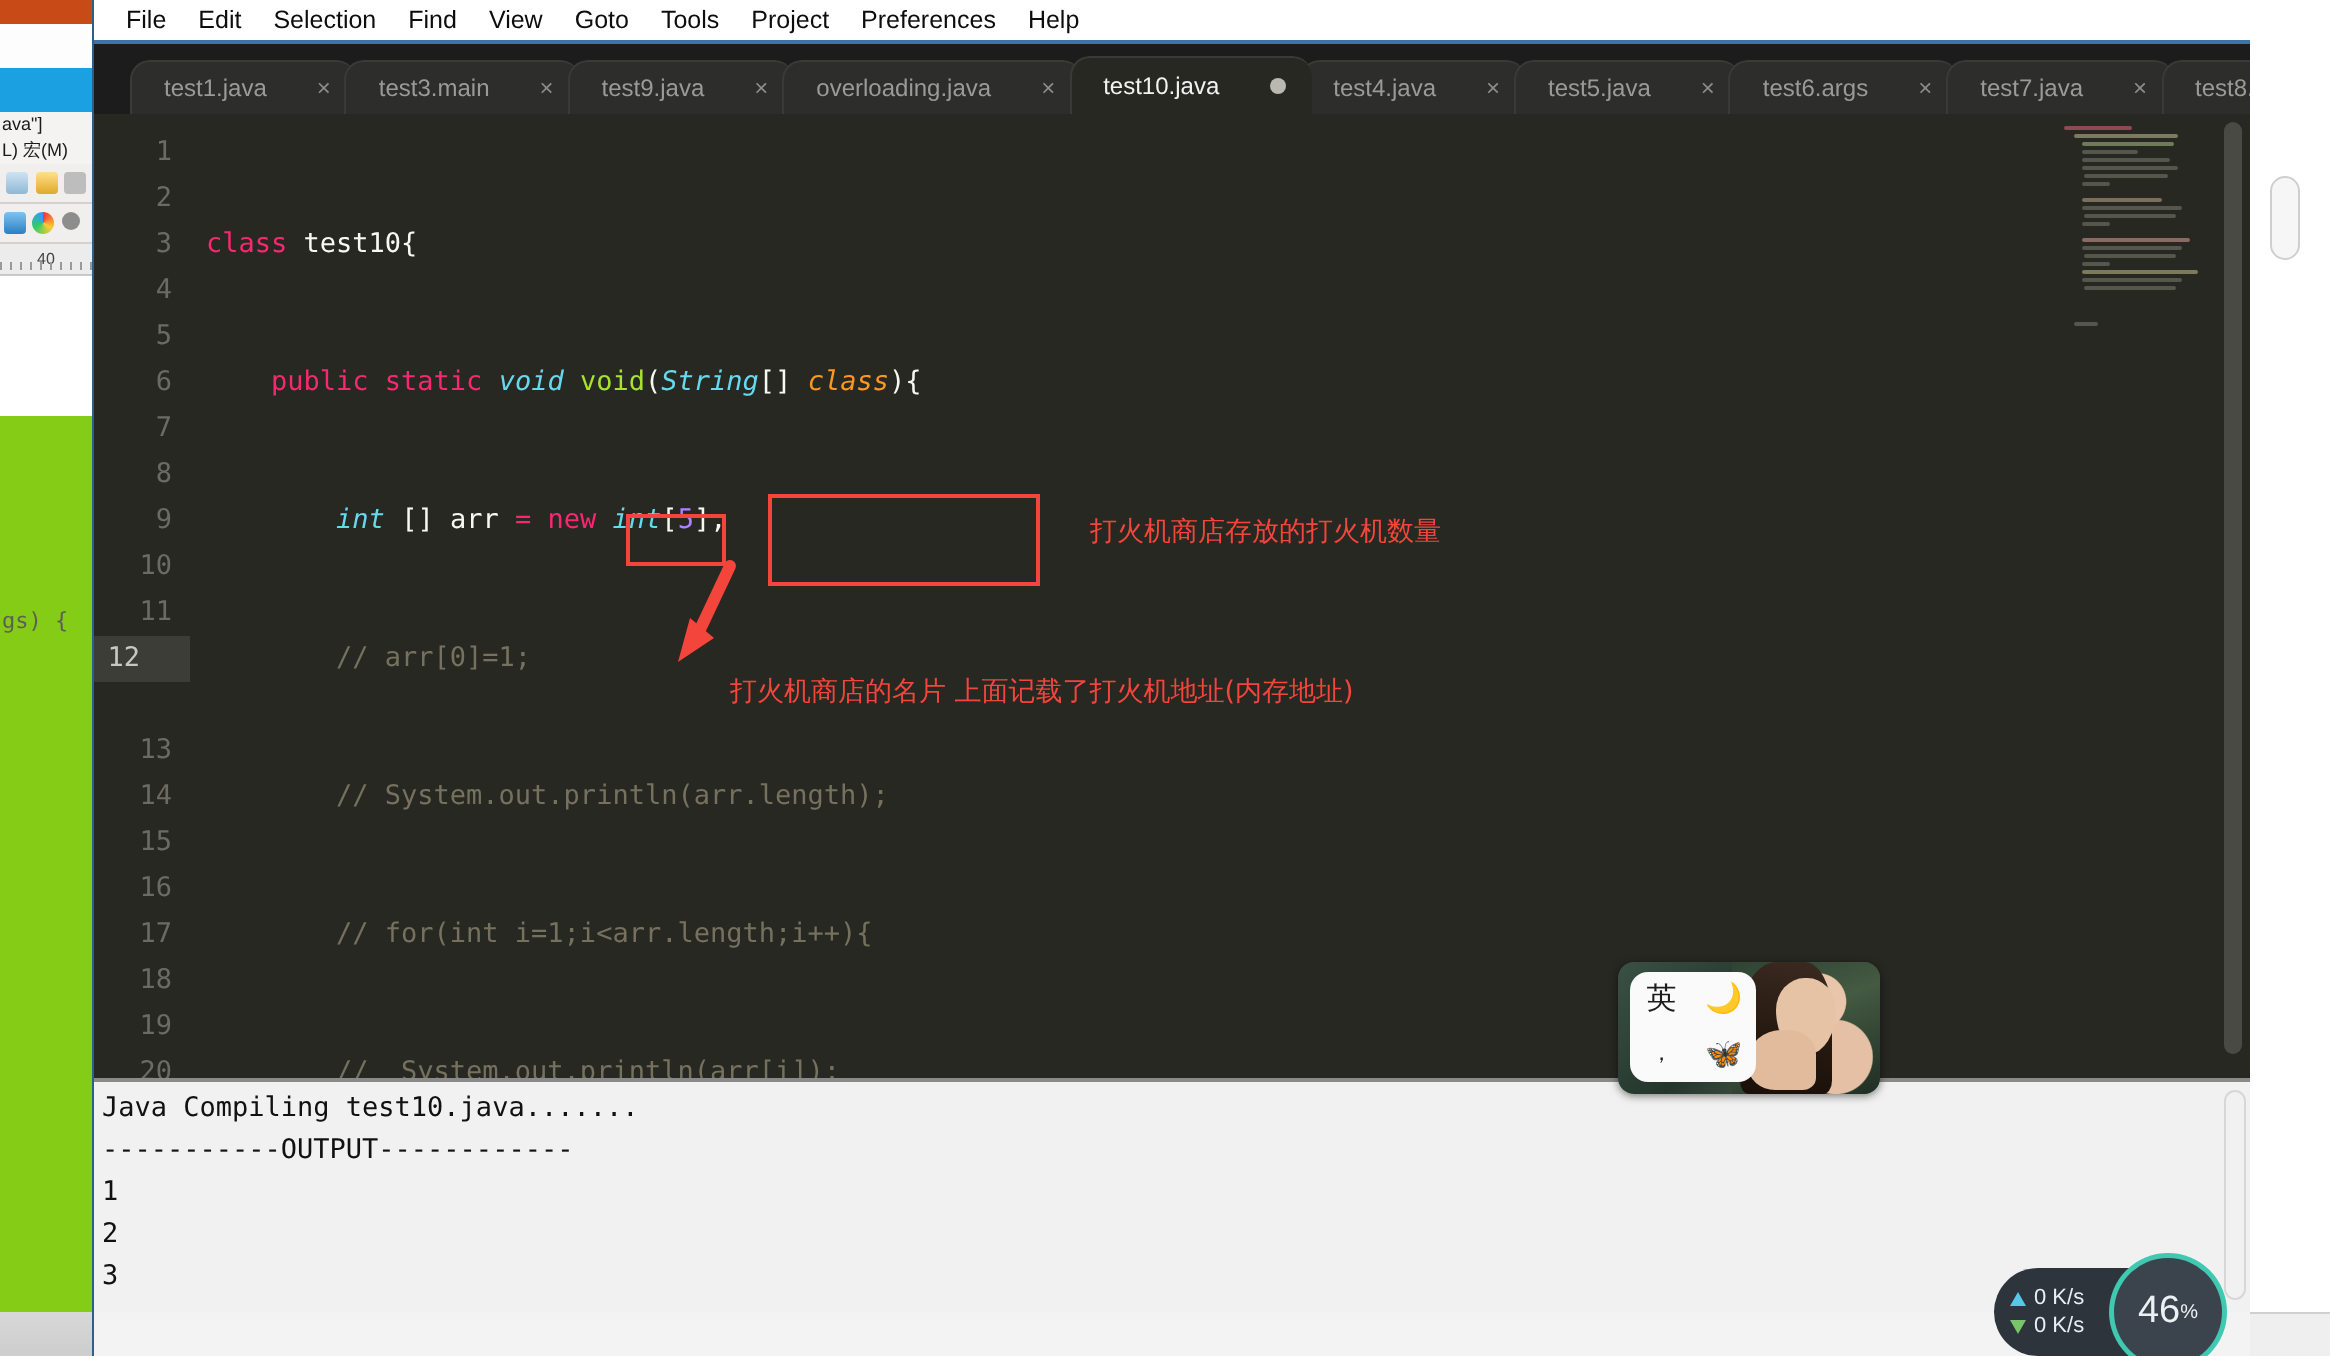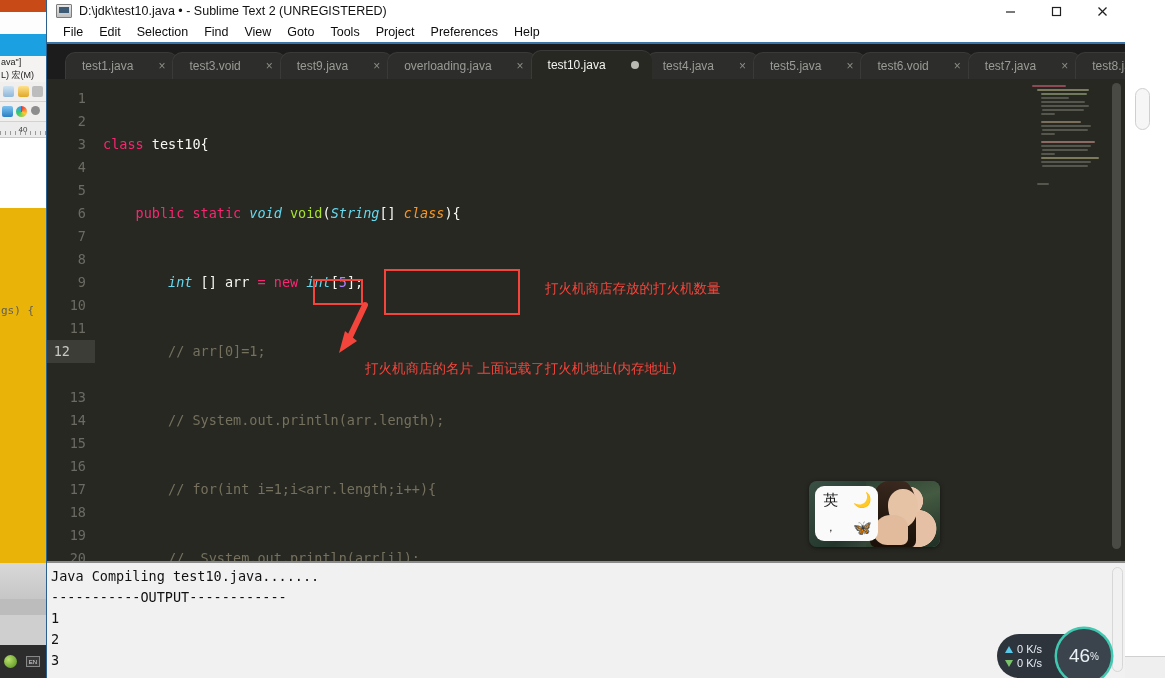--- a/index.html
+++ b/index.html
@@ -37,21 +37,21 @@
     height: 16px; background: #ececec; border-bottom: 1px solid #c9c9c9;
     position: relative; font-size: 8px; color: #444; text-align: center;
     line-height: 16px;
   }
   .bg-left .bl-ruler::after {
     content:""; position:absolute; left:0; right:0; bottom:2px; height:4px;
     background: repeating-linear-gradient(to right,#9a9a9a 0 1px,transparent 1px 5px);
   }
   .bg-left .bl-page { height: 70px; background: #ffffff; }
   .bg-left .bl-dark {
-    height: 355px; background: #eab308; color:#5d5f57; font-size:11px;
+    height: 448px; background: #84cc16; color:#5d5f57; font-size:11px;
     font-family:"DejaVu Sans Mono", monospace; padding-top: 96px; padding-left:1px;
   }
   .bg-left .bl-taskarea { height: 140px; background: #d9d9d9; position: relative; }
   .bg-left .bl-taskarea .tb-line { position:absolute; left:0; right:0; }
 
   
   #sublime {
     position: absolute; left: 46px; top: 0; width: 1079px; height: 678px;
     background: #f3f3f3;
     border-left: 1px solid #2b5f8e;
@@ -278,63 +278,41 @@
       <div class="tb-line" style="top:36px;height:16px;background:#bcbcbc;"></div>
       <div class="tb-line" style="top:52px;height:30px;background:#cfcfcf;"></div>
       <div class="tb-line" style="top:82px;height:58px;background:#2c2c2c;"></div>
       <span style="position:absolute;left:4px;top:92px;width:13px;height:13px;border-radius:50%;background:radial-gradient(circle at 35% 35%,#b9e26b,#4e8a18);"></span>
       <span style="position:absolute;left:26px;top:93px;width:14px;height:11px;background:#3a3a3a;border:1px solid #888;font-size:6px;color:#ddd;text-align:center;line-height:11px;">EN</span>
     </div>
   </div>
 
   <div id="sublime">
 
-    <div class="titlebar">
-      <span class="tb-icon"></span>
-      <span class="tb-title">D:\jdk\test10.java • - Sublime Text 2 (UNREGISTERED)</span>
-      <div class="win-controls">
-        <div class="win-btn">
-          <svg width="13" height="13" viewBox="0 0 13 13">
-              <line x1="2" y1="7" x2="11" y2="7" stroke="#202020" stroke-width="1.2"></line>
-            </svg>
-        </div>
-        <div class="win-btn">
-          <svg width="13" height="13" viewBox="0 0 13 13">
-              <rect x="2.5" y="2.5" width="8" height="8" fill="none" stroke="#202020" stroke-width="1.2"></rect>
-            </svg>
-        </div>
-        <div class="win-btn">
-          <svg width="13" height="13" viewBox="0 0 13 13">
-              <line x1="2.5" y1="2.5" x2="10.5" y2="10.5" stroke="#202020" stroke-width="1.2"></line>
-              <line x1="10.5" y1="2.5" x2="2.5" y2="10.5" stroke="#202020" stroke-width="1.2"></line>
-            </svg>
-        </div>
-      </div>
-    </div>
 
     <div class="menubar">
       <div class="menu-item">File</div>
       <div class="menu-item">Edit</div>
       <div class="menu-item">Selection</div>
       <div class="menu-item">Find</div>
       <div class="menu-item">View</div>
       <div class="menu-item">Goto</div>
       <div class="menu-item">Tools</div>
       <div class="menu-item">Project</div>
       <div class="menu-item">Preferences</div>
       <div class="menu-item">Help</div>
     </div>
 
     <div class="tabbar">
       <div class="tab">
         <span>test1.java</span>
         <span class="tab-x">×</span>
       </div>
       <div class="tab">
-        <span>test3.void</span>
+        <span>test3.main</span>
         <span class="tab-x">×</span>
       </div>
       <div class="tab">
         <span>test9.java</span>
         <span class="tab-x">×</span>
       </div>
       <div class="tab">
         <span>overloading.java</span>
         <span class="tab-x">×</span>
       </div>
@@ -344,21 +322,21 @@
       </div>
       <div class="tab">
         <span>test4.java</span>
         <span class="tab-x">×</span>
       </div>
       <div class="tab">
         <span>test5.java</span>
         <span class="tab-x">×</span>
       </div>
       <div class="tab">
-        <span>test6.void</span>
+        <span>test6.args</span>
         <span class="tab-x">×</span>
       </div>
       <div class="tab">
         <span>test7.java</span>
         <span class="tab-x">×</span>
       </div>
       <div class="tab">
         <span>test8.java</span>
         <span class="tab-x">×</span>
       </div>

